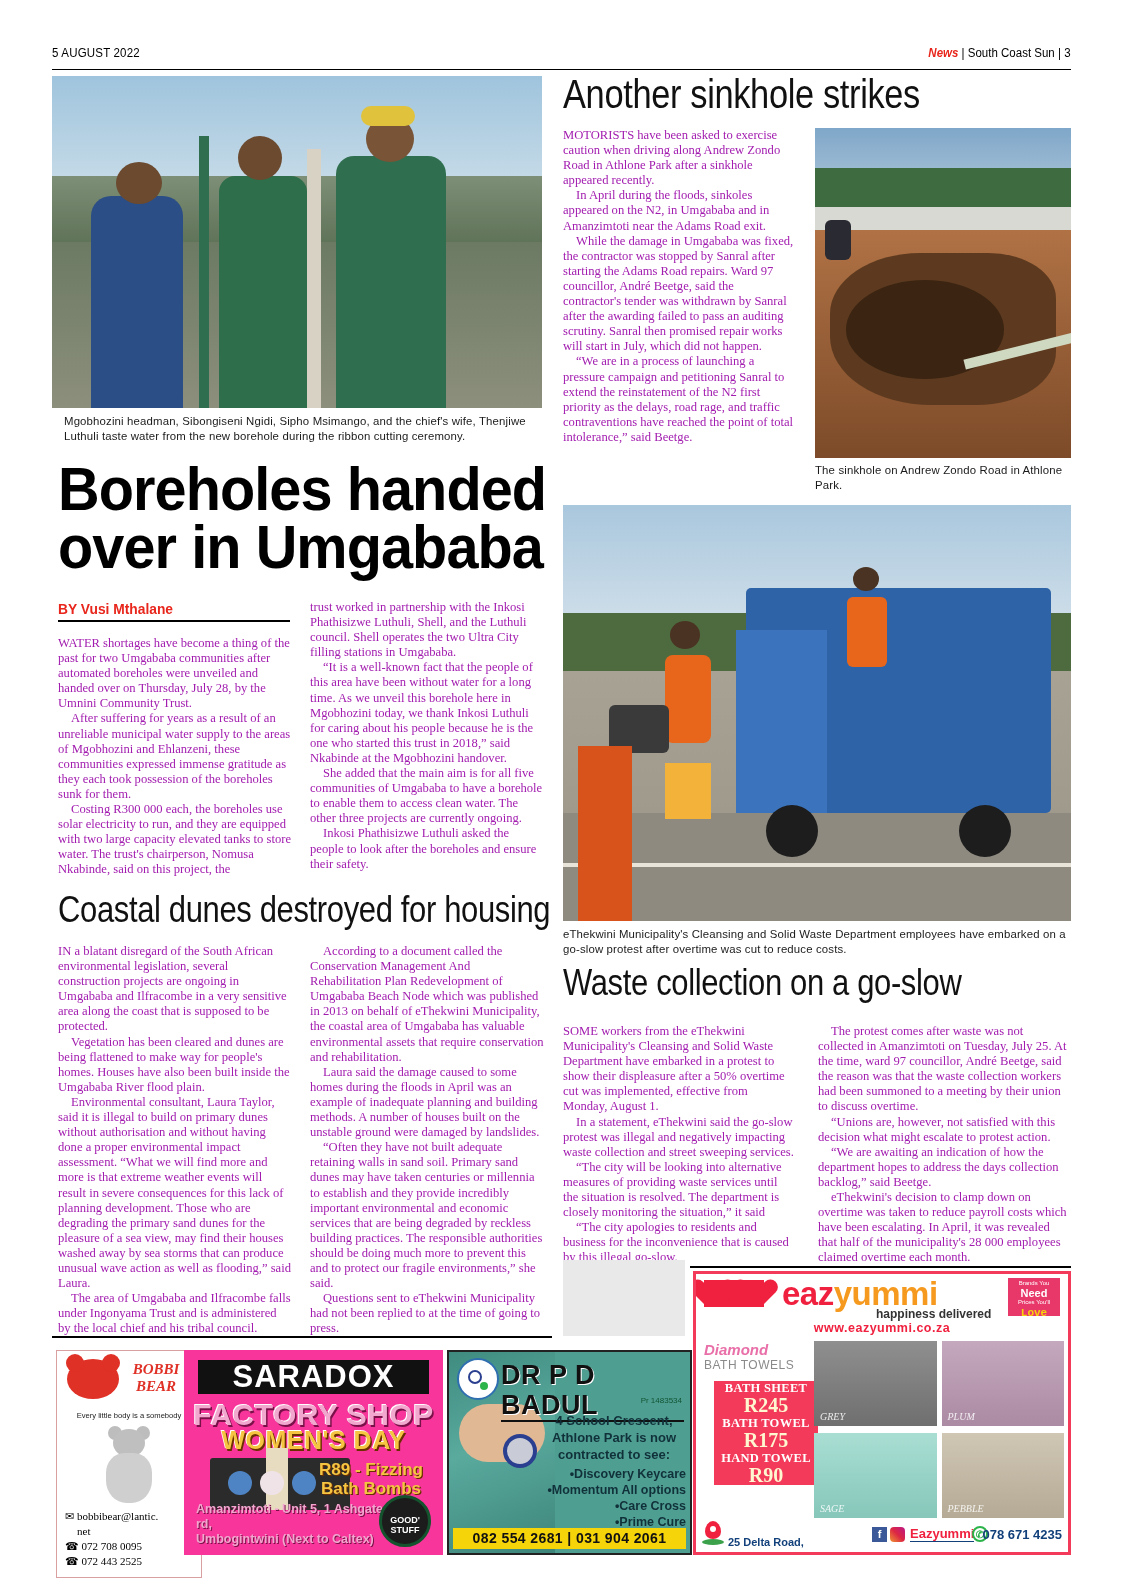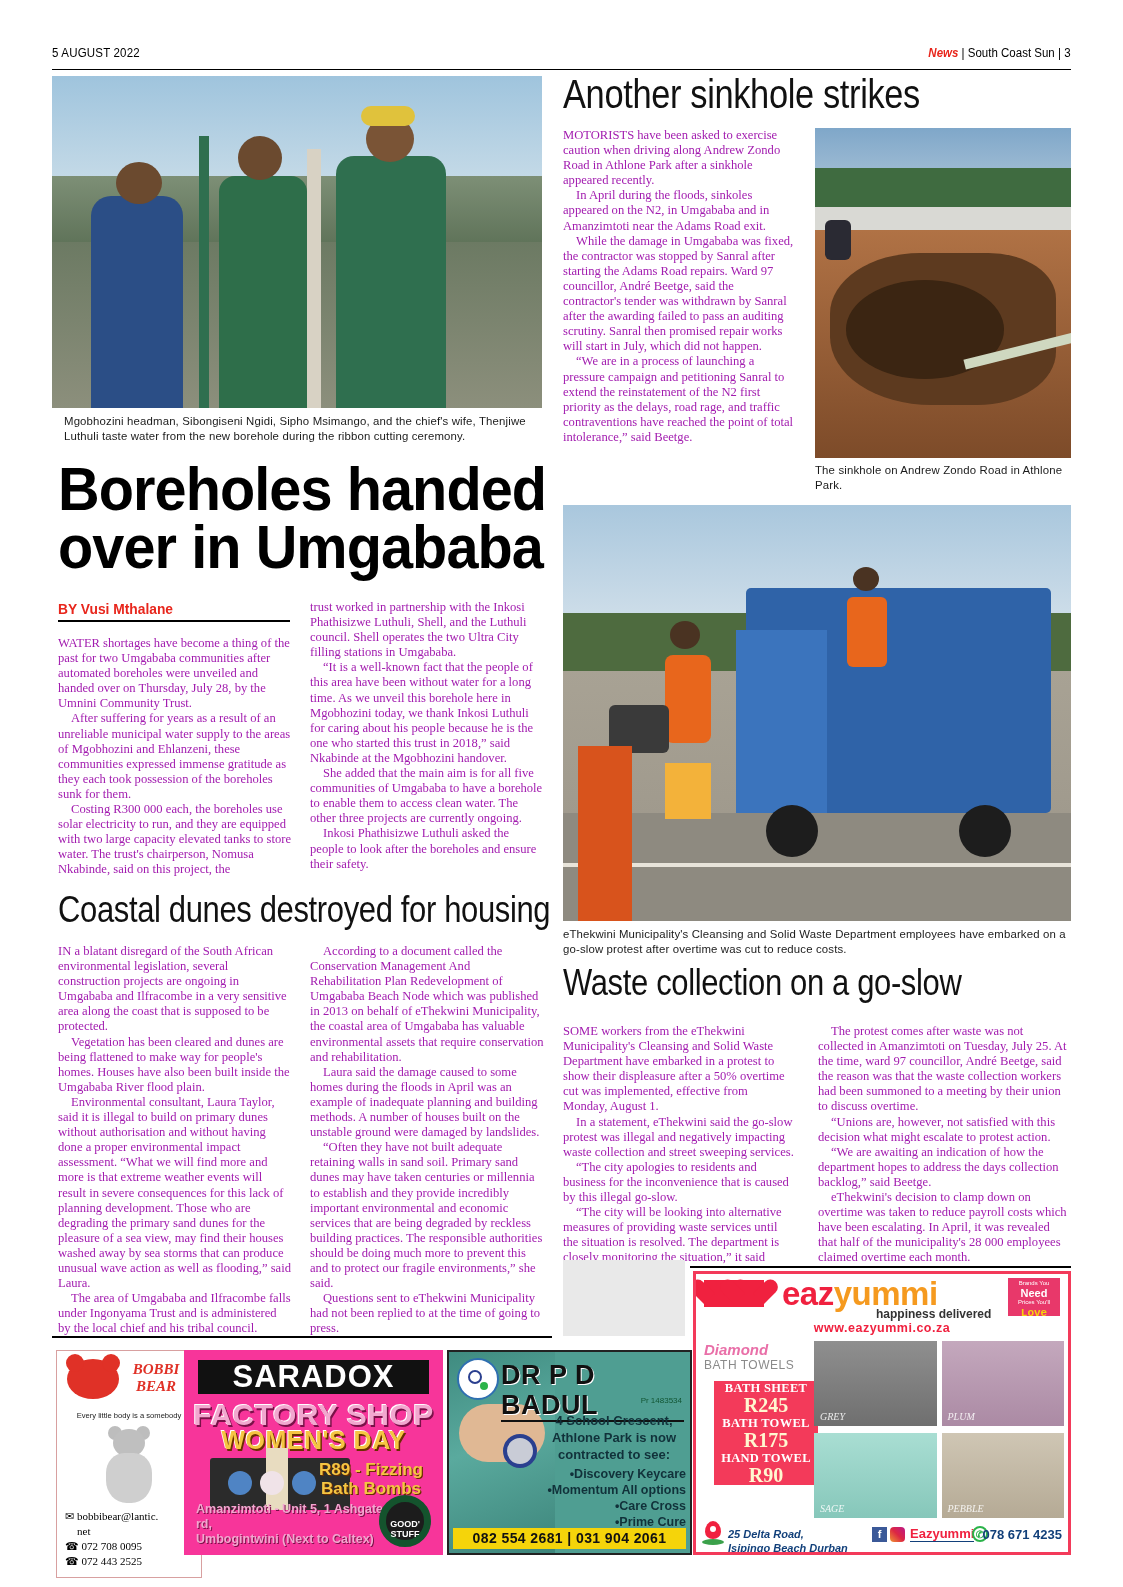--- a/index.html
+++ b/index.html
@@ -151,21 +151,21 @@
     position:absolute; left:12px; bottom:8px; width:200px;
     font-family:"Liberation Sans Narrow","Liberation Sans",sans-serif; font-weight:bold;
     font-size:12.5px; line-height:15px; color:#f2a7cf;
     text-shadow:1px 1px 0 #7a1048;
   }
   .sx-stamp{
     position:absolute; right:12px; bottom:8px; width:52px; height:52px;
     border-radius:50%; background:#1c1c1c; color:#fff; text-align:center;
     font-family:"Liberation Sans", sans-serif; font-weight:bold;
     font-size:9px; line-height:10px; padding-top:17px;
-    border:7px solid #14532d;
+    border:3px solid #14532d;
   }
 
   
   .ad-badul{ background:#4f9e92; border:2px solid #222; }
   .bd-scrub{
     position:absolute; left:0; top:0; width:44%; height:100%;
     background:linear-gradient(160deg,#3f8b80 0%,#5aaa9e 45%,#3d857b 100%);
   }
   .bd-arm{
     position:absolute; left:10px; top:52px; width:86px; height:58px;
@@ -282,21 +282,21 @@
   }
   .ez-pin{
     position:absolute; left:0; top:2px; width:22px; height:24px;
   }
   .ez-pin .p{ position:absolute; left:3px; top:0; width:16px; height:18px;
     background:#f0213f; border-radius:50% 50% 50% 50%/60% 60% 40% 40%; }
   .ez-pin .p:after{ content:""; position:absolute; left:5px; top:5px;
     width:6px; height:6px; background:#fff; border-radius:50%; }
   .ez-pin .g{ position:absolute; left:0; bottom:0; width:22px; height:6px;
     background:#3ba14a; border-radius:50%; }
-  .ez-addr{ position:absolute; left:26px; top:8px; line-height:14px;font-style:italic; }
+  .ez-addr{ position:absolute; left:26px; top:16px; line-height:14px; }
   .ez-fb{ position:absolute; left:170px; top:8px; width:15px; height:15px;
     background:#3b5998; color:#fff; font-size:11px; text-align:center; line-height:15px;
     font-family:"Liberation Sans", sans-serif; font-weight:bold; }
   .ez-ig{ position:absolute; left:188px; top:8px; width:15px; height:15px;
     background:linear-gradient(45deg,#f09433,#dc2743,#bc1888); border-radius:4px; }
   .ez-social{ position:absolute; left:208px; top:7px; color:#f0213f; font-size:13px;
     border-bottom:1.5px solid #12407a; }
   .ez-wa{ position:absolute; right:74px; top:7px; width:16px; height:16px;
     border-radius:50%; border:2px solid #2cb34a; color:#2cb34a;
     font-size:10px; line-height:13px; text-align:center; }
@@ -406,22 +406,22 @@
     <p>Laura said the damage caused to some homes during the floods in April was an example of inadequate planning and building methods. A number of houses built on the unstable ground were damaged by landslides.</p>
     <p>“Often they have not built adequate retaining walls in sand soil. Primary sand dunes may have taken centuries or millennia to establish and they provide incredibly important environmental and economic services that are being degraded by reckless building practices. The responsible authorities should be doing much more to prevent this and to protect our fragile environments,” she said.</p>
     <p>Questions sent to eThekwini Municipality had not been replied to at the time of going to press.</p>
   </div>
 
   <div class="hl-big" style="left:563px; top:963px; width:600px; font-size:36px;">Waste collection on a go-slow</div>
 
   <div class="col" style="left:563px; top:1024px; width:232px;">
     <p class="lead">SOME workers from the eThekwini Municipality's Cleansing and Solid Waste Department have embarked in a protest to show their displeasure after a 50% overtime cut was implemented, effective from Monday, August 1.</p>
     <p>In a statement, eThekwini said the go-slow protest was illegal and negatively impacting waste collection and street sweeping services.</p>
+    <p>“The city will be looking into alternative measures of providing waste services until the situation is resolved. The department is closely monitoring the situation,” it said</p>
     <p>“The city apologies to residents and business for the inconvenience that is caused by this illegal go-slow.</p>
-    <p>“The city will be looking into alternative measures of providing waste services until the situation is resolved. The department is closely monitoring the situation,” it said</p>
   </div>
   <div class="col" style="left:818px; top:1024px; width:250px;">
     <p>The protest comes after waste was not collected in Amanzimtoti on Tuesday, July 25. At the time, ward 97 councillor, André Beetge, said the reason was that the waste collection workers had been summoned to a meeting by their union to discuss overtime.</p>
     <p>“Unions are, however, not satisfied with this decision what might escalate to protest action.</p>
     <p>“We are awaiting an indication of how the department hopes to address the days collection backlog,” said Beetge.</p>
     <p>eThekwini's decision to clamp down on overtime was taken to reduce payroll costs which have been escalating. In April, it was revealed that half of the municipality's 28 000 employees claimed overtime each month.</p>
   </div>
 
   <div class="rule" style="left:52px; top:1336px; width:500px; height:2px;"></div>
   <div class="rule" style="left:690px; top:1266px; width:381px; height:2px;"></div>

